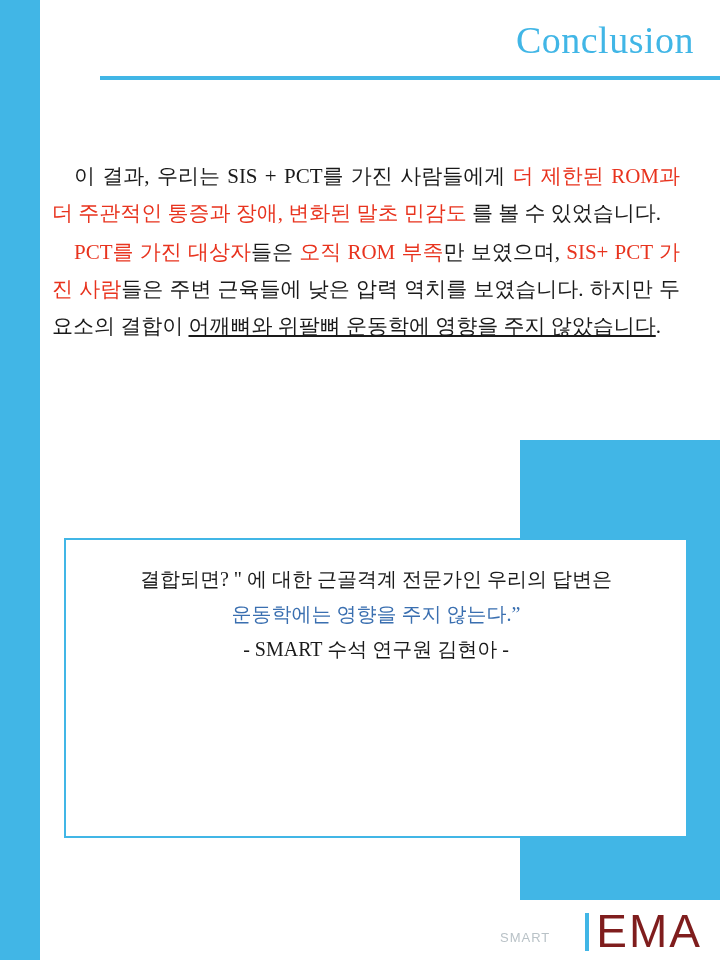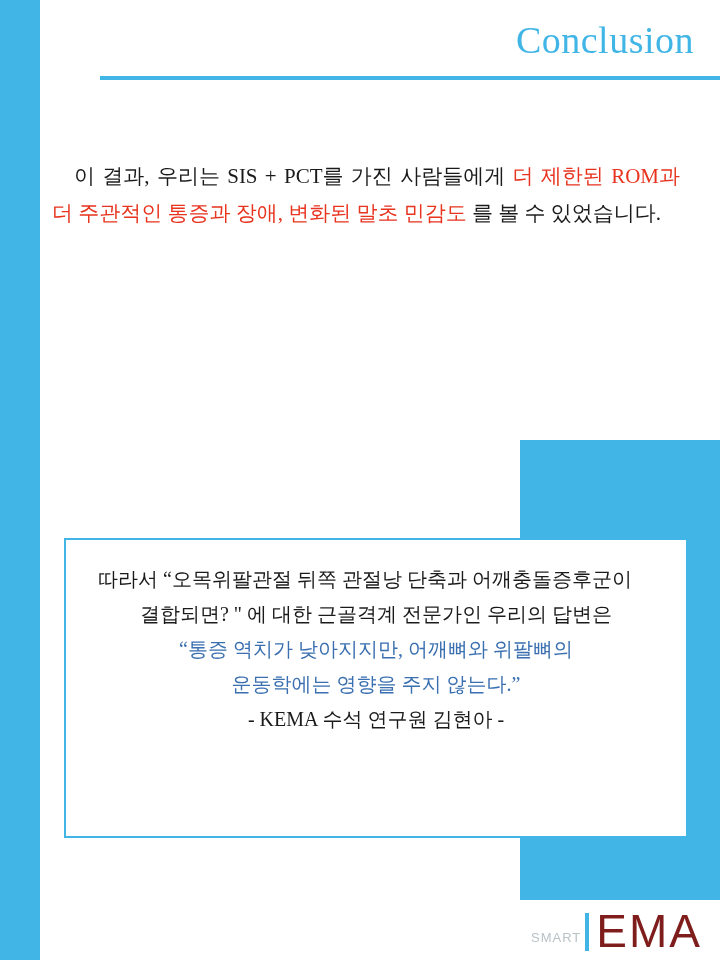--- a/index.html
+++ b/index.html
@@ -115,20 +115,21 @@
     color: #3a6fb0;
   }
   
   .logo {
     position: absolute;
     right: 18px;
     bottom: 6px;
     height: 56px;
     display: flex;
     align-items: flex-end;
+    gap: 31px;
   }
   .logo-smart {
     font-size: 13px;
     color: #b9c2c7;
     letter-spacing: 1px;
     font-family: "Liberation Sans", sans-serif;
     margin-bottom: 9px;
     margin-right: 4px;
   }
   .logo-kema {
@@ -158,29 +159,30 @@
 
   <div class="title">Conclusion</div>
   <div class="title-rule"></div>
 
   <div class="body-wrap">
 
     <p class="para">
       <span class="indent"></span><span>이 결과, 우리는 SIS + PCT를 가진 사람들에게 </span><span class="red">더 제한된 ROM과 더 주관적인 통증과 장애, 변화된 말초 민감도 </span><span>를 볼 수 있었습니다.</span>
     </p>
 
+    <p class="para">
+      <span class="indent"></span><span class="red">PCT를 가진 대상자</span><span>들은 </span><span class="red">오직 ROM 부족</span><span>만 보였으며, </span><span class="red">SIS+ PCT 가진 사람</span><span>들은 주변 근육들에 낮은 압력 역치를 보였습니다. 하지만 두 요소의 결합이 </span><span class="u">어깨뼈와 위팔뼈 운동학에 영향을 주지 않았습니다</span><span>.</span>
+    </p>
 
   </div>
 
   <div class="quote-box">
-    <div class="quote-line first">따라서 “오목위팔관절 뒤쪽 관절낭 단축과 어깨충돌증후군이</div>
     <div class="quote-line">결합되면? " 에 대한 근골격계 전문가인 우리의 답변은</div>
-    <div class="quote-line quote-blue">“통증 역치가 낮아지지만, 어깨뼈와 위팔뼈의</div>
     <div class="quote-line quote-blue">운동학에는 영향을 주지 않는다.”</div>
-    <div class="quote-line">- KEMA 수석 연구원  김현아 -</div>
+    <div class="quote-line">- SMART 수석 연구원  김현아 -</div>
   </div>
 
   <div class="logo">
     <span class="logo-smart">SMART</span>
     <span class="logo-kema"><span class="k-bar"></span><span>EMA</span></span>
   </div>
 
 </div>
 
 </body></html>

